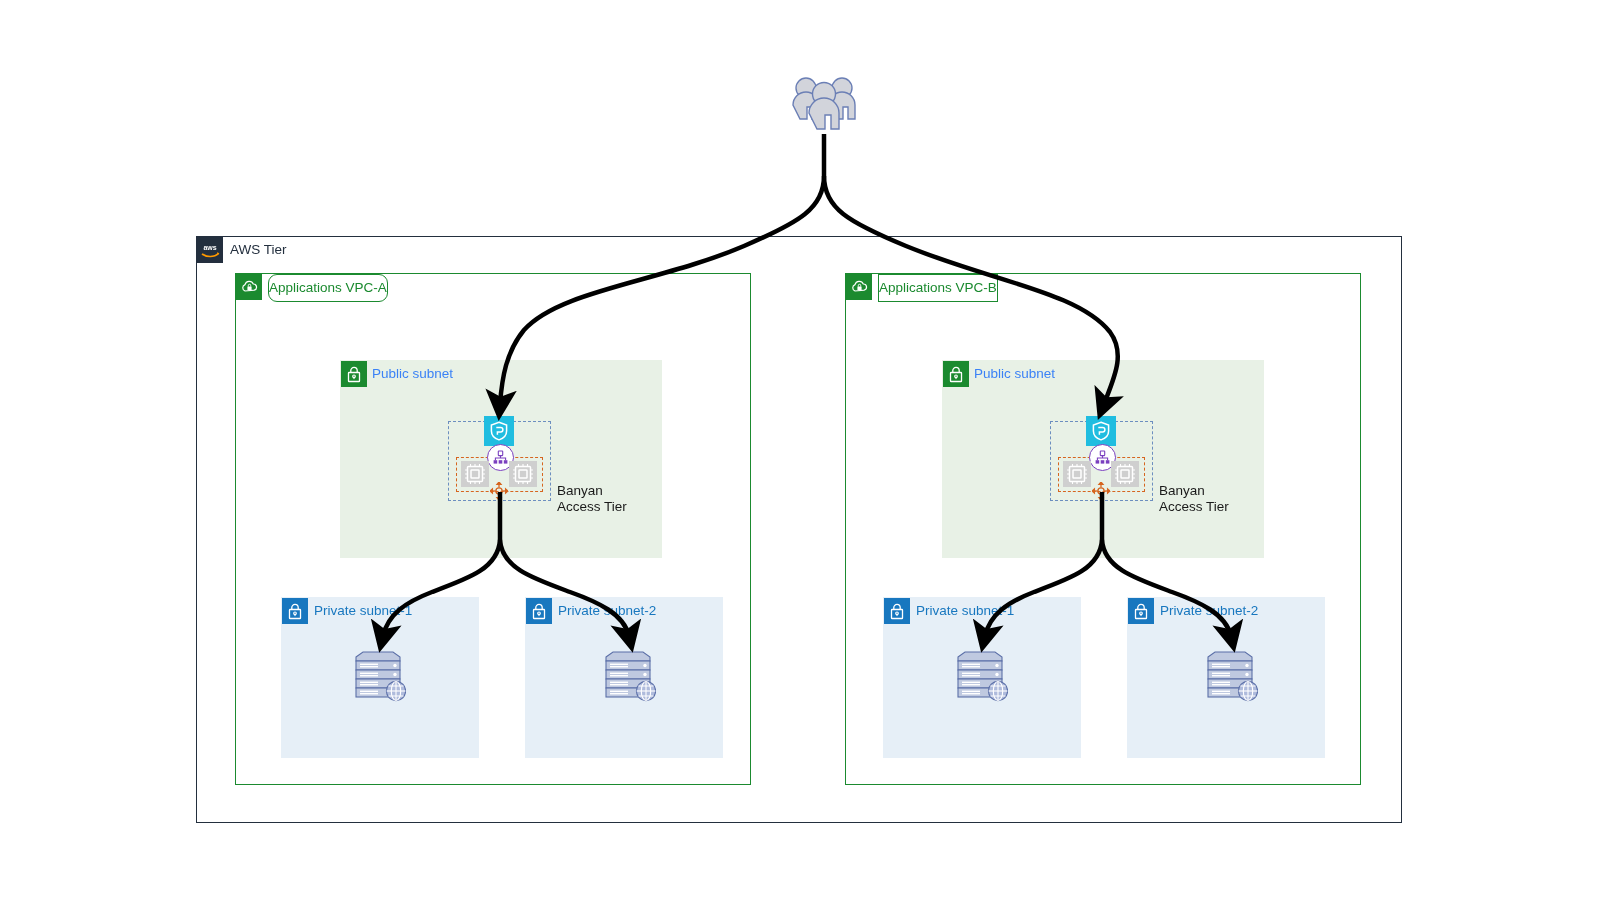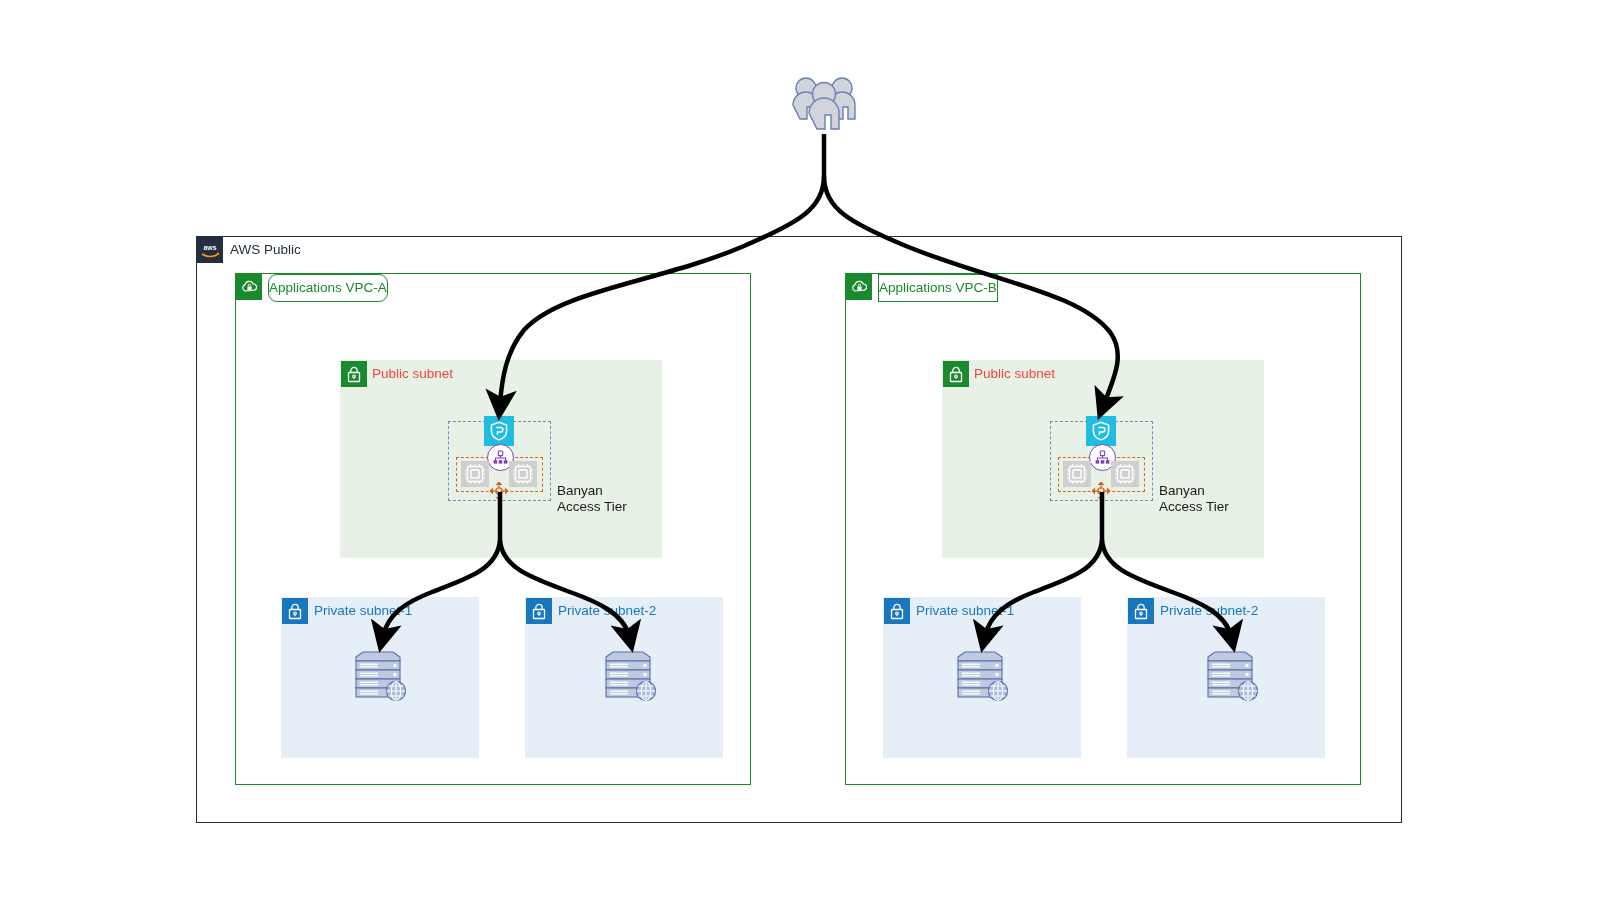--- a/index.html
+++ b/index.html
@@ -20,21 +20,21 @@
   .badge{position:absolute;width:26px;height:26px;box-sizing:border-box;
          display:flex;align-items:center;justify-content:center;}
   .badge.aws{background:#232F3E;}
   .badge.vpc{background:#1B8A2F;}
   .badge.pub{background:#1B8A2F;}
   .badge.priv{background:#1877BF;}
 
   .badge-text{position:absolute;font-size:13.5px;line-height:26px;white-space:nowrap;}
   .badge-text.aws{color:#232F3E;}
   .badge-text.vpc{color:#1B8A2F;}
-  .badge-text.pub{color:#ef4444;}
+  .badge-text.pub{color:#3b82f6;}
   .badge-text.priv{color:#1877BF;}
 
   
   .bat-outer{position:absolute;box-sizing:border-box;
              border:1.4px dashed #6C8EBF;background:transparent;}
   .bat-inner{position:absolute;box-sizing:border-box;
              border:1.6px dashed #D6651F;background:transparent;}
   .bat-label{position:absolute;font-size:13.5px;color:#1A1A1A;line-height:16px;white-space:nowrap;}
 
   .banyan-logo{position:absolute;width:30px;height:30px;background:#20BDE0;
@@ -58,21 +58,21 @@
 <div id="stage">
 
   <div class="box aws-cloud" style="left:196px;top:236px;width:1206px;height:587px;"></div>
   <div class="badge aws" style="left:197px;top:237px;">
     <svg width="22" height="16" viewBox="0 0 22 16">
       <text x="11" y="8" font-size="7" fill="#fff" text-anchor="middle" font-family="Liberation Sans, sans-serif" font-weight="bold">aws</text>
       <path d="M3 12 C8 15.5, 15 15.5, 19.5 11.5" stroke="#FF9900" stroke-width="1.6" fill="none"></path>
       <path d="M18 10.2 L20.4 11.2 L18.6 13.2 Z" fill="#FF9900"></path>
     </svg>
   </div>
-  <div class="badge-text aws" style="left:230px;top:237px;">AWS Public</div>
+  <div class="badge-text aws" style="left:230px;top:237px;">AWS Tier</div>
 
   <div class="box vpc" style="left:235px;top:273px;width:516px;height:512px;"></div>
   <div class="badge vpc" style="left:236px;top:274px;">
     <svg width="19" height="15" viewBox="0 0 19 15">
       <path d="M5 11 a3.4 3.4 0 0 1 0-6.4 a4.4 4.4 0 0 1 8.3-0.6 a3.1 3.1 0 0 1 0.9 6.1 Z" fill="none" stroke="#fff" stroke-width="1.2"></path>
       <rect x="7.4" y="6.6" width="4.2" height="3.4" rx="0.5" fill="#fff"></rect>
       <path d="M8.3 6.6 v-1.1 a1.2 1.2 0 0 1 2.4 0 v1.1" fill="none" stroke="#fff" stroke-width="1"></path>
     </svg>
   </div>
   <div class="badge-text vpc" style="left:268px;top:274px;border-radius:9px;">Applications VPC-A</div>

